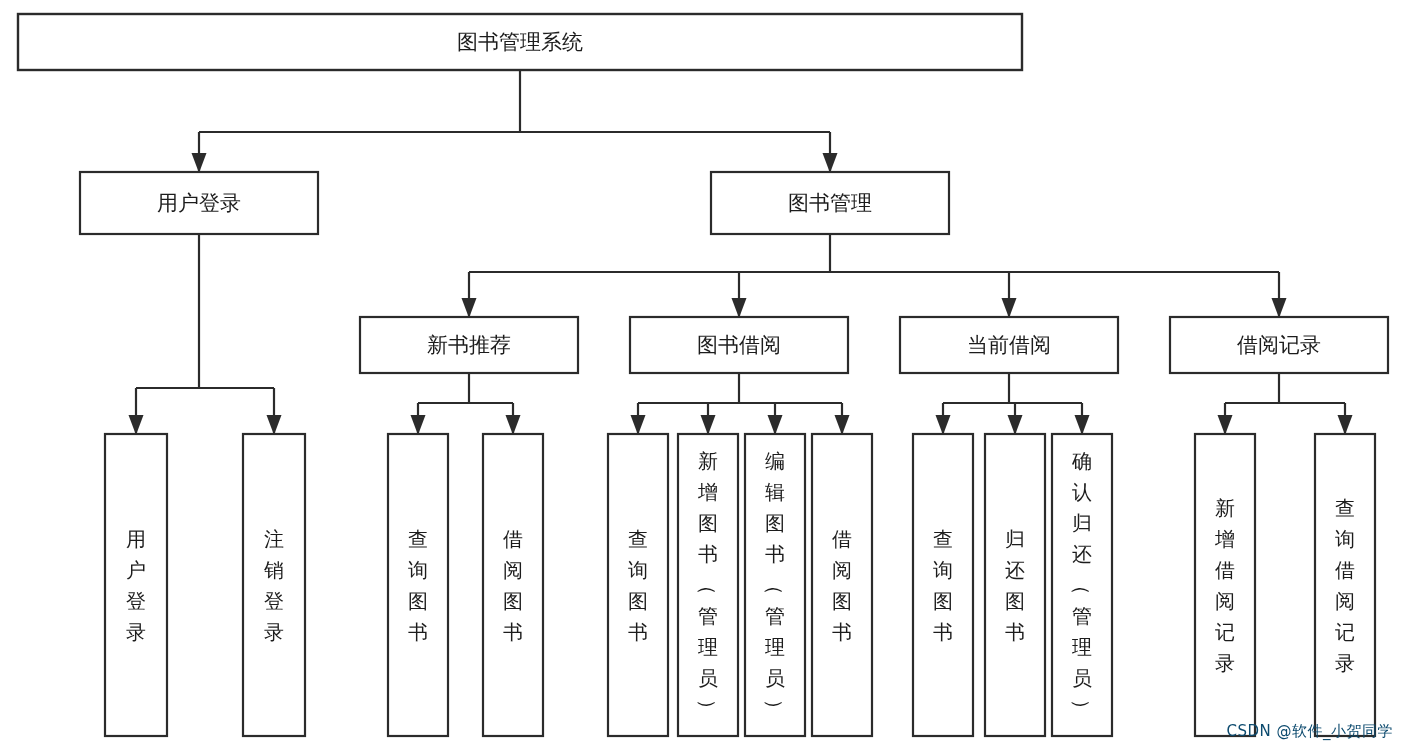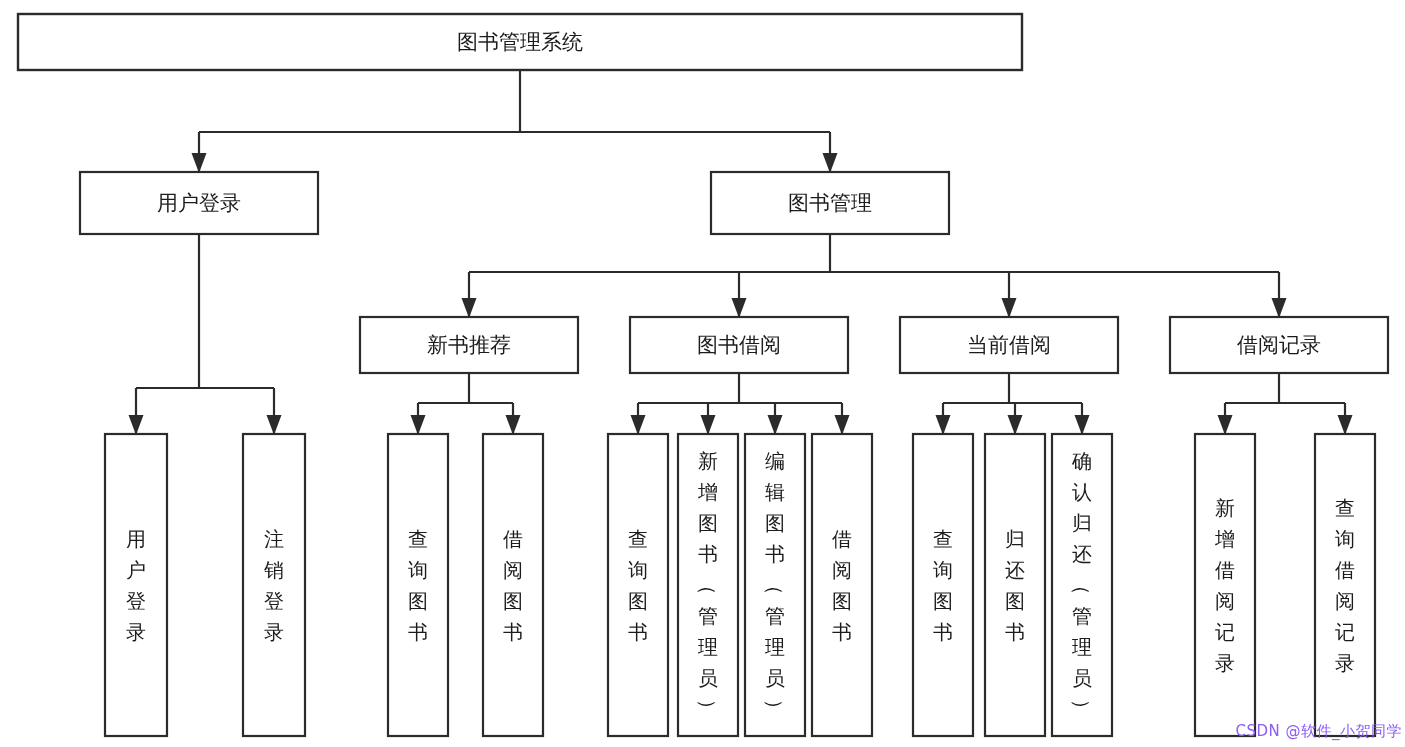--- a/index.html
+++ b/index.html
@@ -57,23 +57,23 @@
   }
   .vlabel-char {
     fill: #1c1c1c;
     font-family: "DejaVu Sans", "Liberation Sans", sans-serif;
     font-size: 20px;
     text-anchor: middle;
     dominant-baseline: central;
   }
   .watermark {
     position: absolute;
-    right: 3px;
+    right: 12px;
     bottom: 6px;
-    color: #8b5cf6;
+    color: #0c4a6e;
     font-size: 15px;
     font-family: "DejaVu Sans", "Liberation Sans", sans-serif;
     letter-spacing: 0.5px;
     user-select: none;
     pointer-events: none;
     white-space: nowrap;
   }
 </style>
 </head>
 <body>

